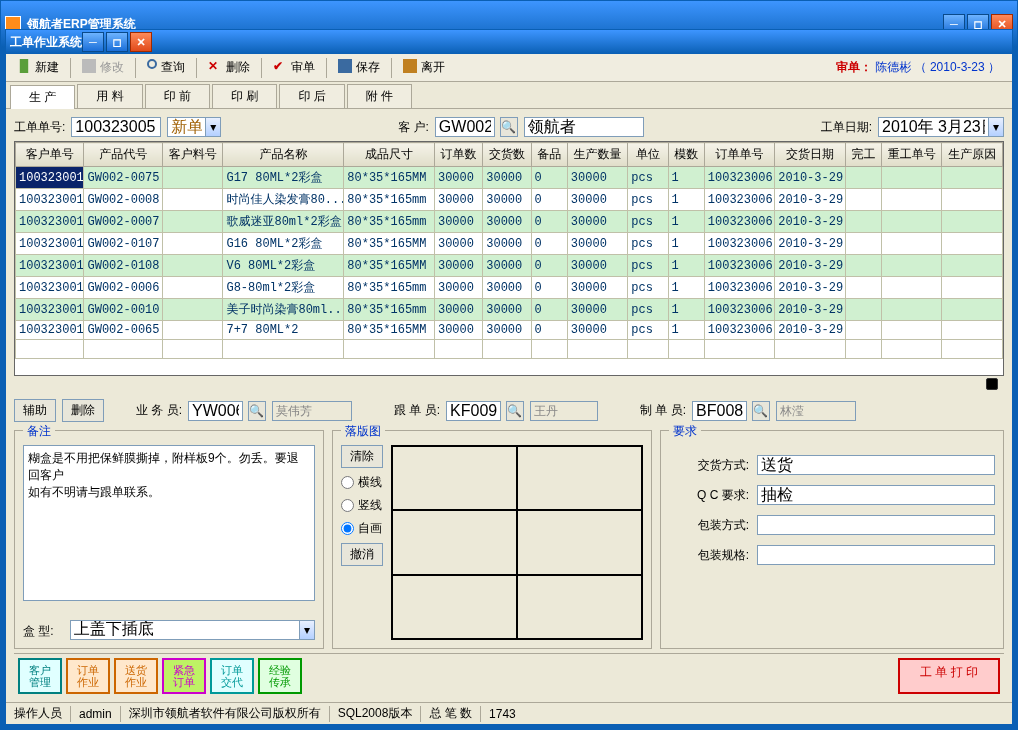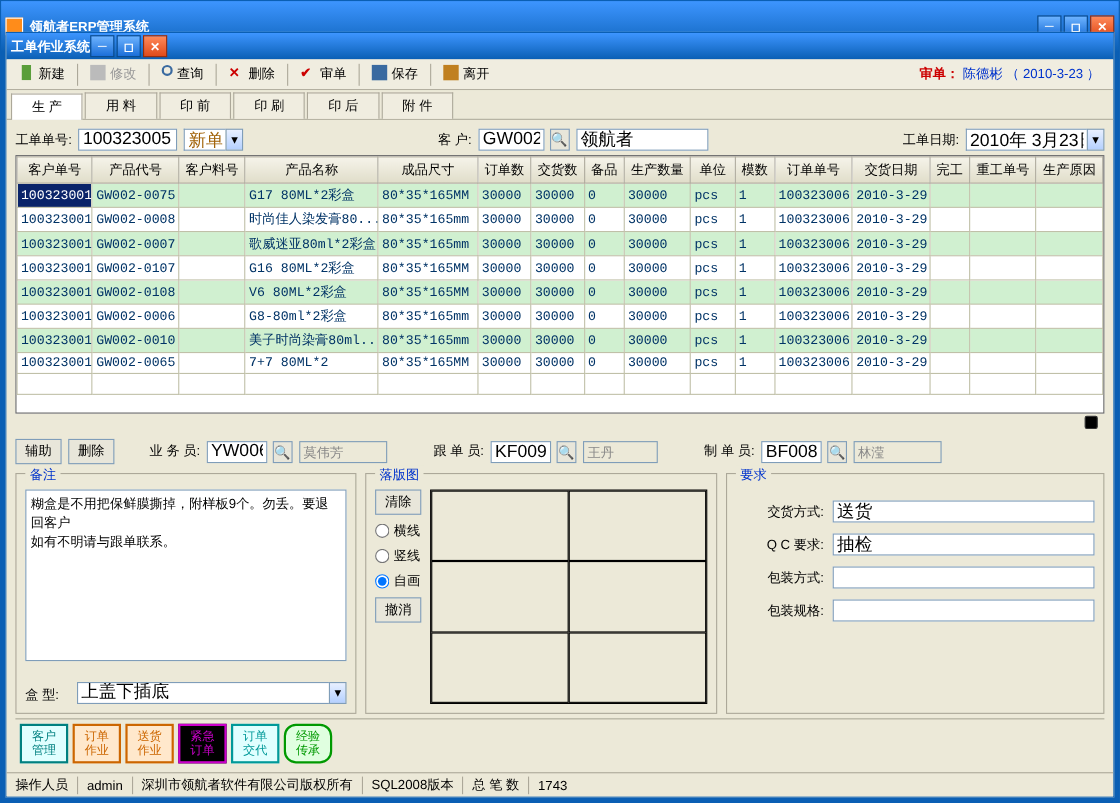--- a/index.html
+++ b/index.html
@@ -57,23 +57,23 @@
 .layout-grid { flex:1; border:1px solid #000; display:grid; grid-template-columns:1fr 1fr; grid-template-rows:1fr 1fr 1fr; }
 .layout-grid div{border:1px solid #000;}
 .p-req { flex:1;}
 .p-req .req-row{display:flex; align-items:center; gap:8px; margin:10px 0;}
 .p-req .req-row label{width:80px; text-align:right;}
 .p-req .req-row input{flex:1;}
 .bottom-btns { display:flex; gap:4px; padding:4px; border-top:1px solid #aca899;}
 .bottom-btns .bbtn { border:2px solid; padding:4px 4px; width:44px; text-align:center; cursor:pointer; font-size:11px; line-height:1.1;}
 .bbtn.cyan{border-color:#008080; color:#008080; background:#e0ffff;}
 .bbtn.orange{border-color:#cc6600; color:#cc6600; background:#ffe8cc;}
-.bbtn.magenta{border-color:#cc00cc; color:#cc00cc; background:#000000;}
+.bbtn.magenta{border-color:#cc00cc; color:#cc00cc; background:#bef264;}
 .bbtn.teal{border-color:#009999; color:#009999; background:#e0ffff;}
-.bbtn.green{border-color:#009900; color:#009900; background:#e0ffe0;border-radius:11px;}
+.bbtn.green{border-color:#009900; color:#009900; background:#e0ffe0;}
 .print-btn { margin-left:auto; border:2px solid #cc0000; background:#ffcccc; color:#cc0000; padding:4px 20px; cursor:pointer;}
 .statusbar { height:22px; background:#ece9d8; border-top:1px solid #aca899; display:flex; align-items:center; padding:0 8px; gap:8px;}
 .statusbar .sep{width:1px;height:16px;background:#aca899;}
 .watermark{position:absolute; right:20px; bottom:55px; font-size:30px; color:rgba(100,100,100,0.35); font-family:"SimHei","黑体"; pointer-events:none; letter-spacing:2px;}
 </style>
 </head>
 <body>
 
 <div class="outer-window">
   <div class="titlebar">
@@ -462,20 +462,21 @@
         </div>
       </div>
 
       <div class="bottom-btns">
         <div class="bbtn cyan">客户<br>管理</div>
         <div class="bbtn orange">订单<br>作业</div>
         <div class="bbtn orange">送货<br>作业</div>
         <div class="bbtn magenta">紧急<br>订单</div>
         <div class="bbtn teal">订单<br>交代</div>
         <div class="bbtn green">经验<br>传承</div>
+        <div class="print-btn">工 单 打 印</div>
       </div>
     </div>
 
     <div class="statusbar">
       <span>操作人员</span>
         <span class="sep"></span>
       <span>admin</span>
         <span class="sep"></span>
       <span>深圳市领航者软件有限公司版权所有</span>
         <span class="sep"></span>

